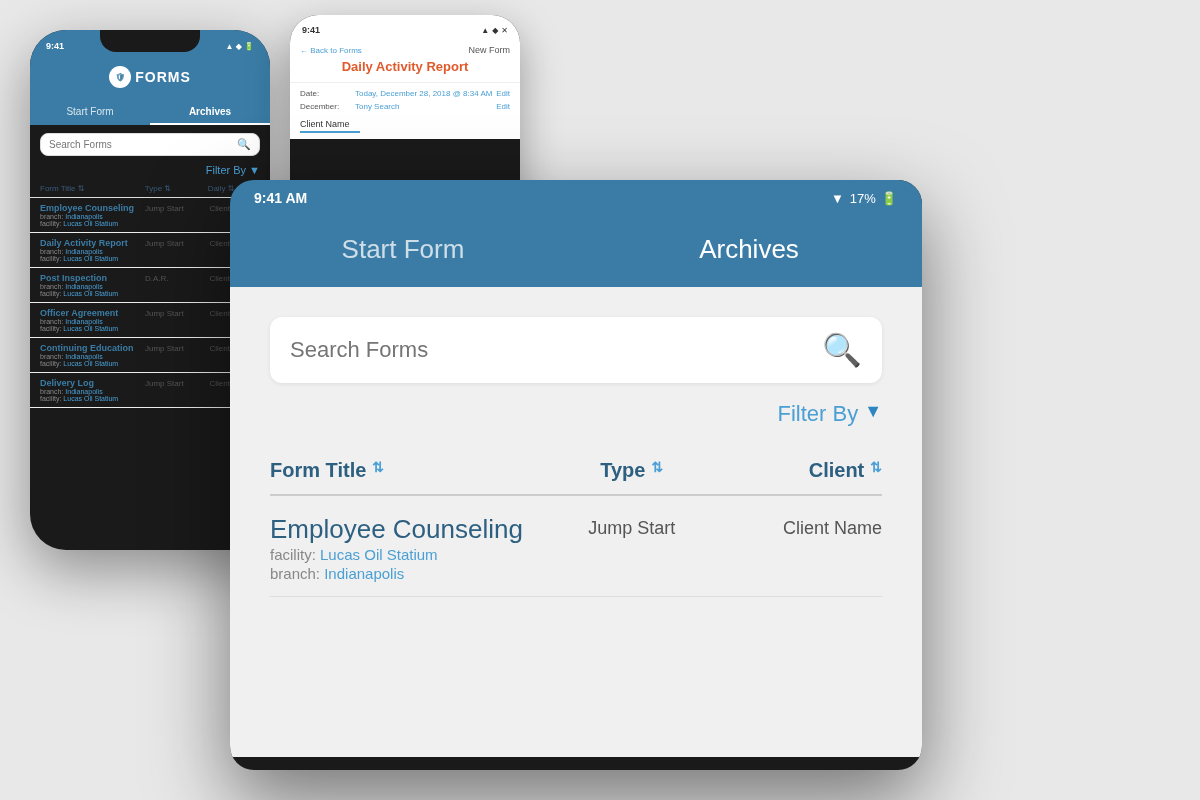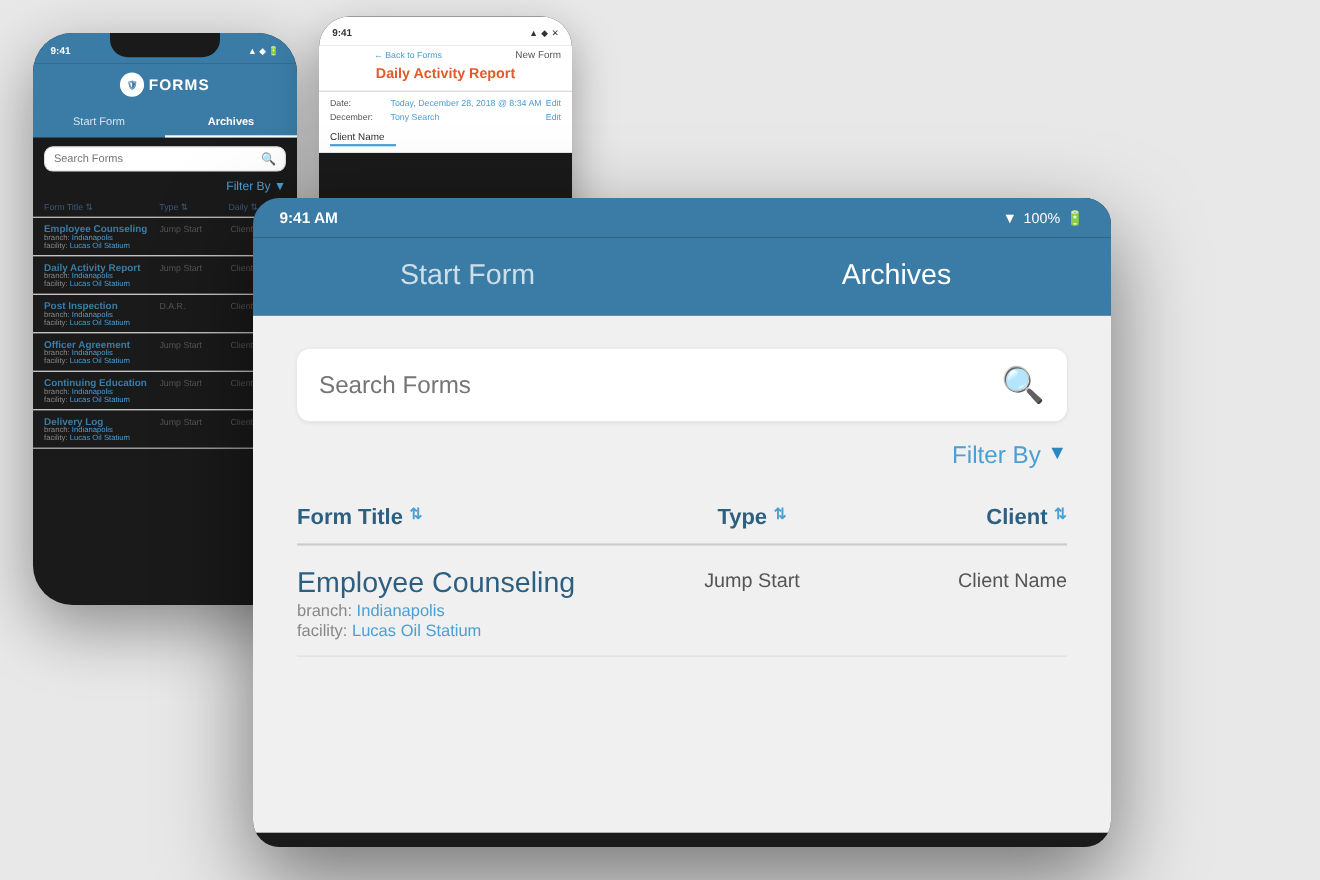--- a/index.html
+++ b/index.html
@@ -190,21 +190,21 @@
       padding: 0 12px;
       padding-top: 4px;
     }
     .phone-right-status .time2 { font-size: 9px; font-weight: 600; color: #333; }
     .phone-right-status .icons2 { font-size: 8px; color: #333; display: flex; gap: 3px; align-items: center;}
     .phone-right-header {
       background: #fff;
       padding: 4px 10px;
       border-bottom: 1px solid #eee;
     }
-    .back-link { font-size: 8px; color: #4a9fd4; margin-left: 40px; }
+    .back-link { font-size: 8px; color: #4a9fd4; }
     .form-title-right {
       color: #e05a2b;
       font-size: 13px;
       font-weight: 600;
       text-align: center;
       padding: 4px 0;
     }
     .phone-right-content {
       background: #fff;
       padding: 6px 10px;
@@ -228,21 +228,21 @@
       border-bottom: 2px solid #4a9fd4;
       width: 60px;
       margin-top: 2px;
     }
 
     
     .ipad {
       position: absolute;
       left: 230px;
       top: 180px;
-      width: 780px;
+      width: 692px;
       height: 590px;
       background: #1a1a1a;
       border-radius: 24px;
       box-shadow: 0 30px 80px rgba(0,0,0,0.5);
       overflow: hidden;
       z-index: 3;
     }
     .ipad-status-bar {
       background: #3a7ca5;
       height: 36px;
@@ -501,21 +501,21 @@
       <div class="form-client-label">Client Name</div>
       <div class="form-client-underline"></div>
     </div>
   </div>
 
   <div class="ipad">
     <div class="ipad-status-bar">
       <span class="ipad-time">9:41 AM</span>
       <div class="ipad-icons">
         <span>▼</span>
-        <span>100%</span>
+        <span>17%</span>
         <span>🔋</span>
       </div>
     </div>
     <div class="ipad-header">
       <div class="ipad-tab">Start Form</div>
       <div class="ipad-tab active">Archives</div>
     </div>
     <div class="ipad-body">
       <div class="ipad-search-row">
         <input class="ipad-search-input" placeholder="Search Forms" type="text" readonly="" style="">
@@ -537,26 +537,26 @@
           <span class="sort-icon">⇅</span>
         </div>
         <div class="ipad-th">
           <span>Client</span>
           <span class="sort-icon">⇅</span>
         </div>
       </div>
       <div class="ipad-row">
         <div class="ipad-row-info">
           <span class="ipad-row-title">Employee Counseling</span>
+          <div class="ipad-row-meta facility-text">
+            facility: <span>Lucas Oil Statium</span>
+          </div>
           <div class="ipad-row-meta">
             branch: <span>Indianapolis</span>
           </div>
-          <div class="ipad-row-meta facility-text">
-            facility: <span>Lucas Oil Statium</span>
-          </div>
         </div>
         <div class="ipad-row-type">Jump Start</div>
         <div class="ipad-row-client">Client Name</div>
       </div>
     </div>
   </div>
 
 </div>
 
 </body></html>

